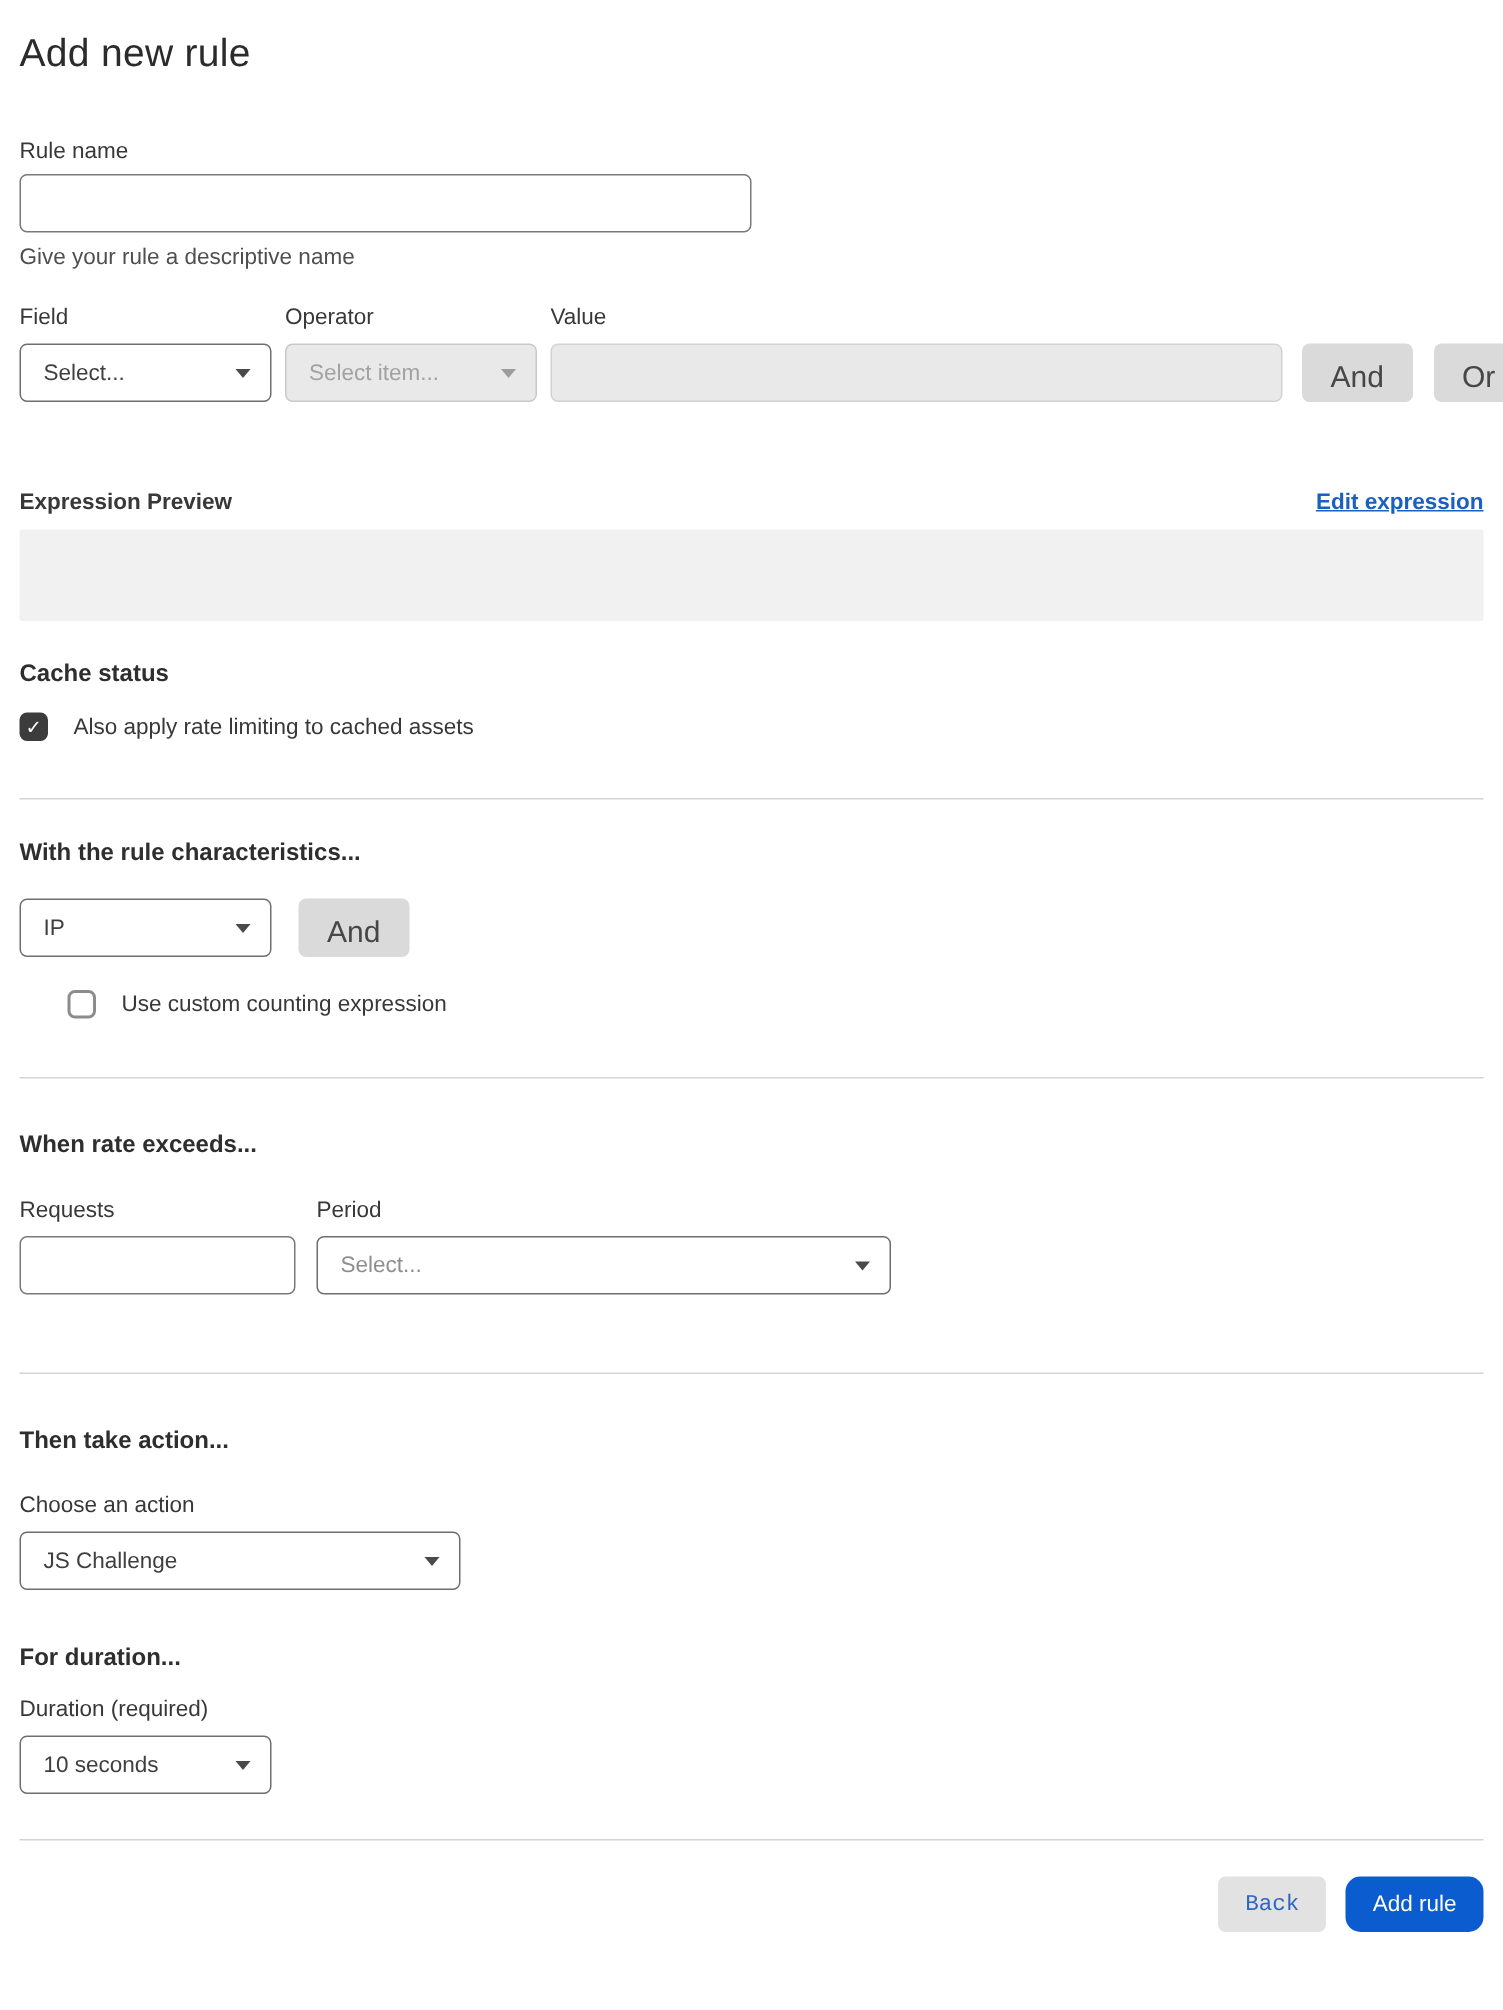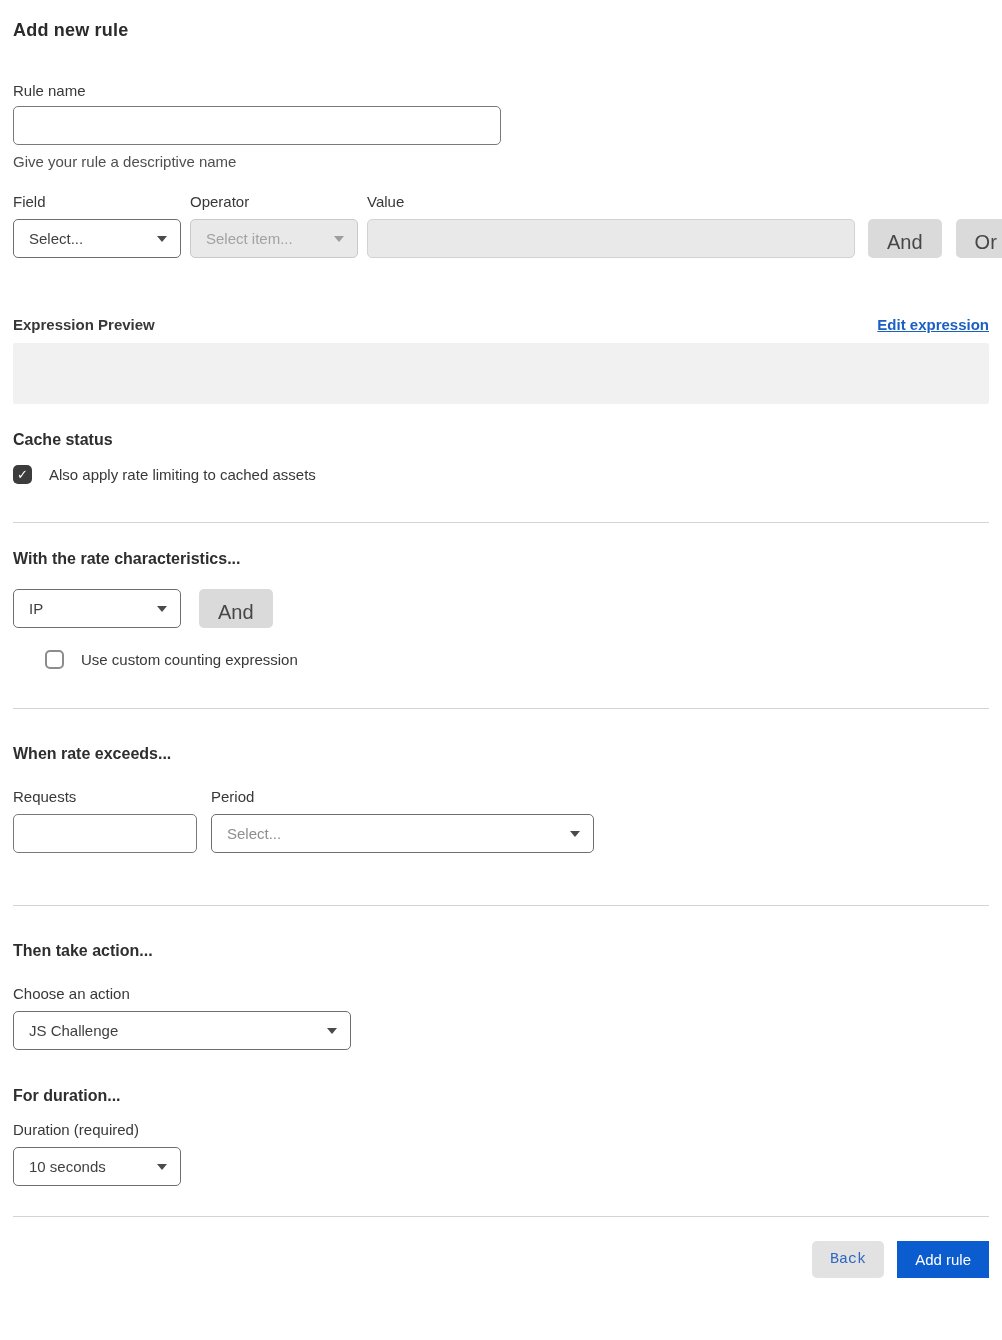--- a/index.html
+++ b/index.html
@@ -8,22 +8,22 @@
     width: 1002px;
     height: 1340px;
     font-family: "Liberation Sans", "DejaVu Sans", sans-serif;
     color: #313131;
     overflow: hidden;
   }
   .container { padding: 0 13px; }
 
   .page-title {
     padding-top: 20px;
-    font-size: 18px;
-    font-weight: 700;
+    font-size: 26px;
+    font-weight: 400;
     color: #2b2b2b;
     letter-spacing: .2px;
   }
 
   .form-label {
     font-size: 15px;
     color: #383838;
     line-height: 18px;
   }
   .helper-text {
@@ -89,21 +89,21 @@
     background: #dadada;
     color: #474747;
     font-size: 20px;
     font-family: Liberation Sans, sans-serif;
     padding: 12px 19px;
     cursor: pointer;
   }
 
   .w168 { width: 168px; }
   .w184 { width: 184px; }
-  .w338 { width: 338px; }
+  .w338 { width: 294px; }
   .w383 { width: 383px; }
   .w488 { width: 488px; }
 
   .row { display: flex; }
 
   .triple { display: flex; gap: 9px; align-items: flex-end; }
   .col { display: flex; flex-direction: column; }
   .col .form-label { margin-bottom: 8px; }
 
   
@@ -165,21 +165,21 @@
     background: #e2e2e2;
     color: #2e66c2;
     font-size: 15px;
     font-family: Liberation Mono, monospace;
     cursor: pointer;
   }
   .btn-primary {
     height: 37px;
     padding: 0 18px;
     border: none;
-    border-radius: 0;
+    border-radius: 10px;
     background: #0b5cce;
     color: #ffffff;
     font-size: 15px;
     font-family: inherit;
     cursor: pointer;
   }
 </style>
 </head>
 <body>
 
@@ -226,21 +226,21 @@
   <h2 class="section-heading" style="margin-top:27px;">Cache status</h2>
   <div class="check-row" style="margin-top:16px;">
     <span class="checkbox checked">
       <span>✓</span>
     </span>
     <span class="check-label">Also apply rate limiting to cached assets</span>
   </div>
 
   <hr class="divider" style="margin-top:38px;">
 
-  <h2 class="section-heading" style="margin-top:27px;">With the rate characteristics...</h2>
+  <h2 class="section-heading" style="margin-top:27px;">With the rule characteristics...</h2>
   <div class="row" style="margin-top:21px; gap:18px;">
     <div class="ctl select w168">
       <span class="sel-text">IP</span>
       <span class="chev"></span>
     </div>
     <button class="btn">And</button>
   </div>
   <div class="check-row" style="margin-top:22px;padding-left:32px;">
     <span class="checkbox unchecked"></span>
     <span class="check-label">Use custom counting expression</span>

